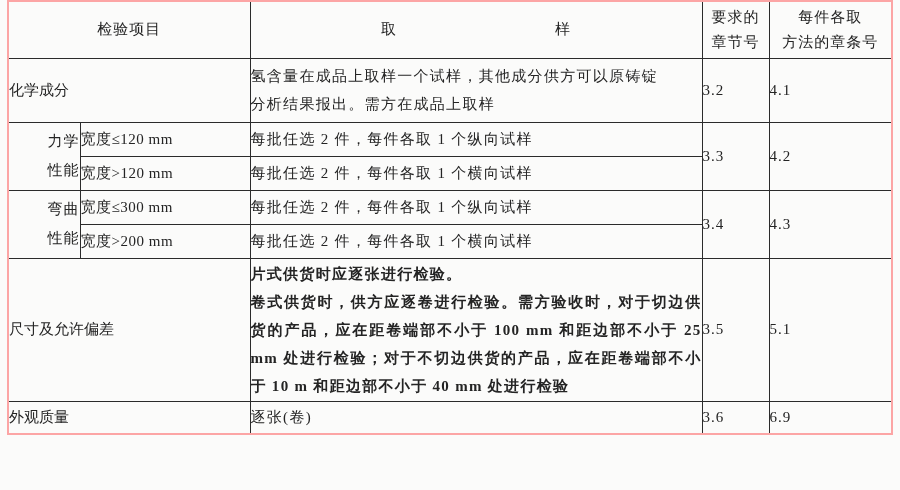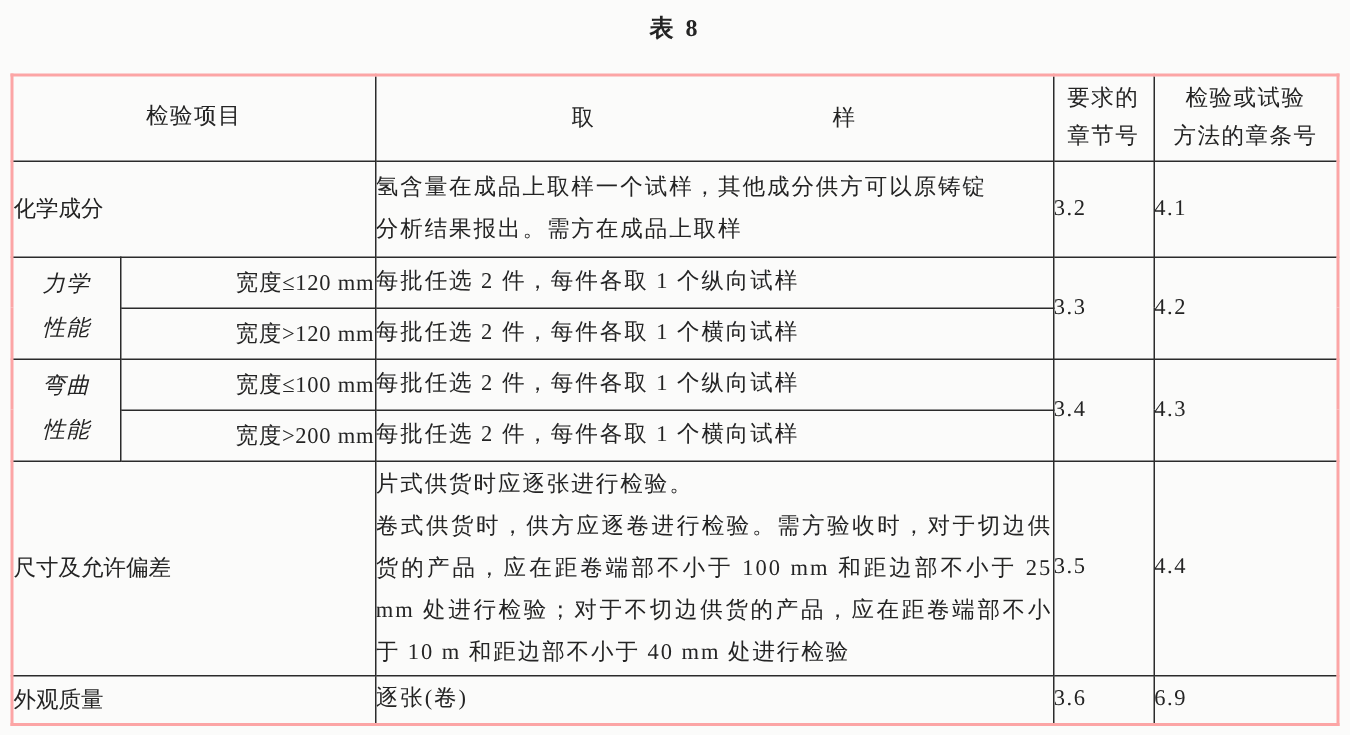--- a/index.html
+++ b/index.html
@@ -25,38 +25,37 @@
     font-size:15px;
     padding:0;
     vertical-align:middle;
     overflow:hidden;
   }
   .h57{height:57px}.h64{height:64px}.h34{height:34px}.h143{height:143px}.h33{height:33px}
   .c{text-align:left;}
   .pre{white-space:pre-line;}
   .hdrcell{text-align:center;line-height:25px;letter-spacing:1px;}
   .samp-hdr{display:flex;justify-content:center;column-gap:158px;letter-spacing:1px;}
-  .groupcell{text-align:center;line-height:29px;letter-spacing:1px;font-style:italic;}
-  .condcell{text-align:right;letter-spacing:0.5px;}
+  .groupcell{text-align:right;line-height:29px;letter-spacing:1px;}
+  .condcell{text-align:left;letter-spacing:0.5px;}
   .txt{
     padding:2px 11px;
     letter-spacing:1.3px;
     line-height:28px;
     text-align:left;
     margin-left:36px;
   }
-  .just{text-align:justify;text-justify:inter-character;}
+  .just{text-align:justify;text-justify:inter-character;font-weight:bold;}
   .num{text-align:left;letter-spacing:1px;}
 </style>
 </head>
 <body>
 
 <div class="paper">
 
-  <div class="title">表 8</div>
 
   <table class="std">
     <colgroup>
       <col style="width:72px">
       <col style="width:170px">
       <col style="width:452px">
       <col style="width:67px">
       <col style="width:123px">
     </colgroup>
 
@@ -64,21 +63,21 @@
         <tr class="h57">
       <td colspan="2" class="hdrcell">检验项目</td>
       <td>
         <div class="samp-hdr">
           <span>取</span>
           <span>样</span>
         </div>
       </td>
       <td class="hdrcell pre">要求的
 章节号</td>
-      <td class="hdrcell pre">检验或试验
+      <td class="hdrcell pre">每件各取
 方法的章条号</td>
     </tr>
 
     <tr class="h64">
       <td colspan="2" class="c">化学成分</td>
       <td class="txt pre">氢含量在成品上取样一个试样，其他成分供方可以原铸锭
 分析结果报出。需方在成品上取样</td>
       <td class="num">3.2</td>
       <td class="num">4.1</td>
     </tr>
@@ -93,37 +92,37 @@
     </tr>
 
     <tr class="h34">
       <td class="condcell">宽度&gt;120 mm</td>
       <td class="txt">每批任选 2 件，每件各取 1 个横向试样</td>
     </tr>
 
     <tr class="h34">
       <td rowspan="2" class="groupcell pre">弯曲
 性能</td>
-      <td class="condcell">宽度≤100 mm</td>
+      <td class="condcell">宽度≤300 mm</td>
       <td class="txt">每批任选 2 件，每件各取 1 个纵向试样</td>
       <td rowspan="2" class="num">3.4</td>
       <td rowspan="2" class="num">4.3</td>
     </tr>
 
     <tr class="h34">
       <td class="condcell">宽度&gt;200 mm</td>
       <td class="txt">每批任选 2 件，每件各取 1 个横向试样</td>
     </tr>
 
     <tr class="h143">
       <td colspan="2" class="c">尺寸及允许偏差</td>
       <td class="txt pre just">片式供货时应逐张进行检验。
 卷式供货时，供方应逐卷进行检验。需方验收时，对于切边供货的产品，应在距卷端部不小于 100 mm 和距边部不小于 25 mm 处进行检验；对于不切边供货的产品，应在距卷端部不小于 10 m 和距边部不小于 40 mm 处进行检验</td>
       <td class="num">3.5</td>
-      <td class="num">4.4</td>
+      <td class="num">5.1</td>
     </tr>
 
     <tr class="h33">
       <td colspan="2" class="c">外观质量</td>
       <td class="txt">逐张(卷)</td>
       <td class="num">3.6</td>
       <td class="num">6.9</td>
     </tr>
   </tbody>
     </table>

